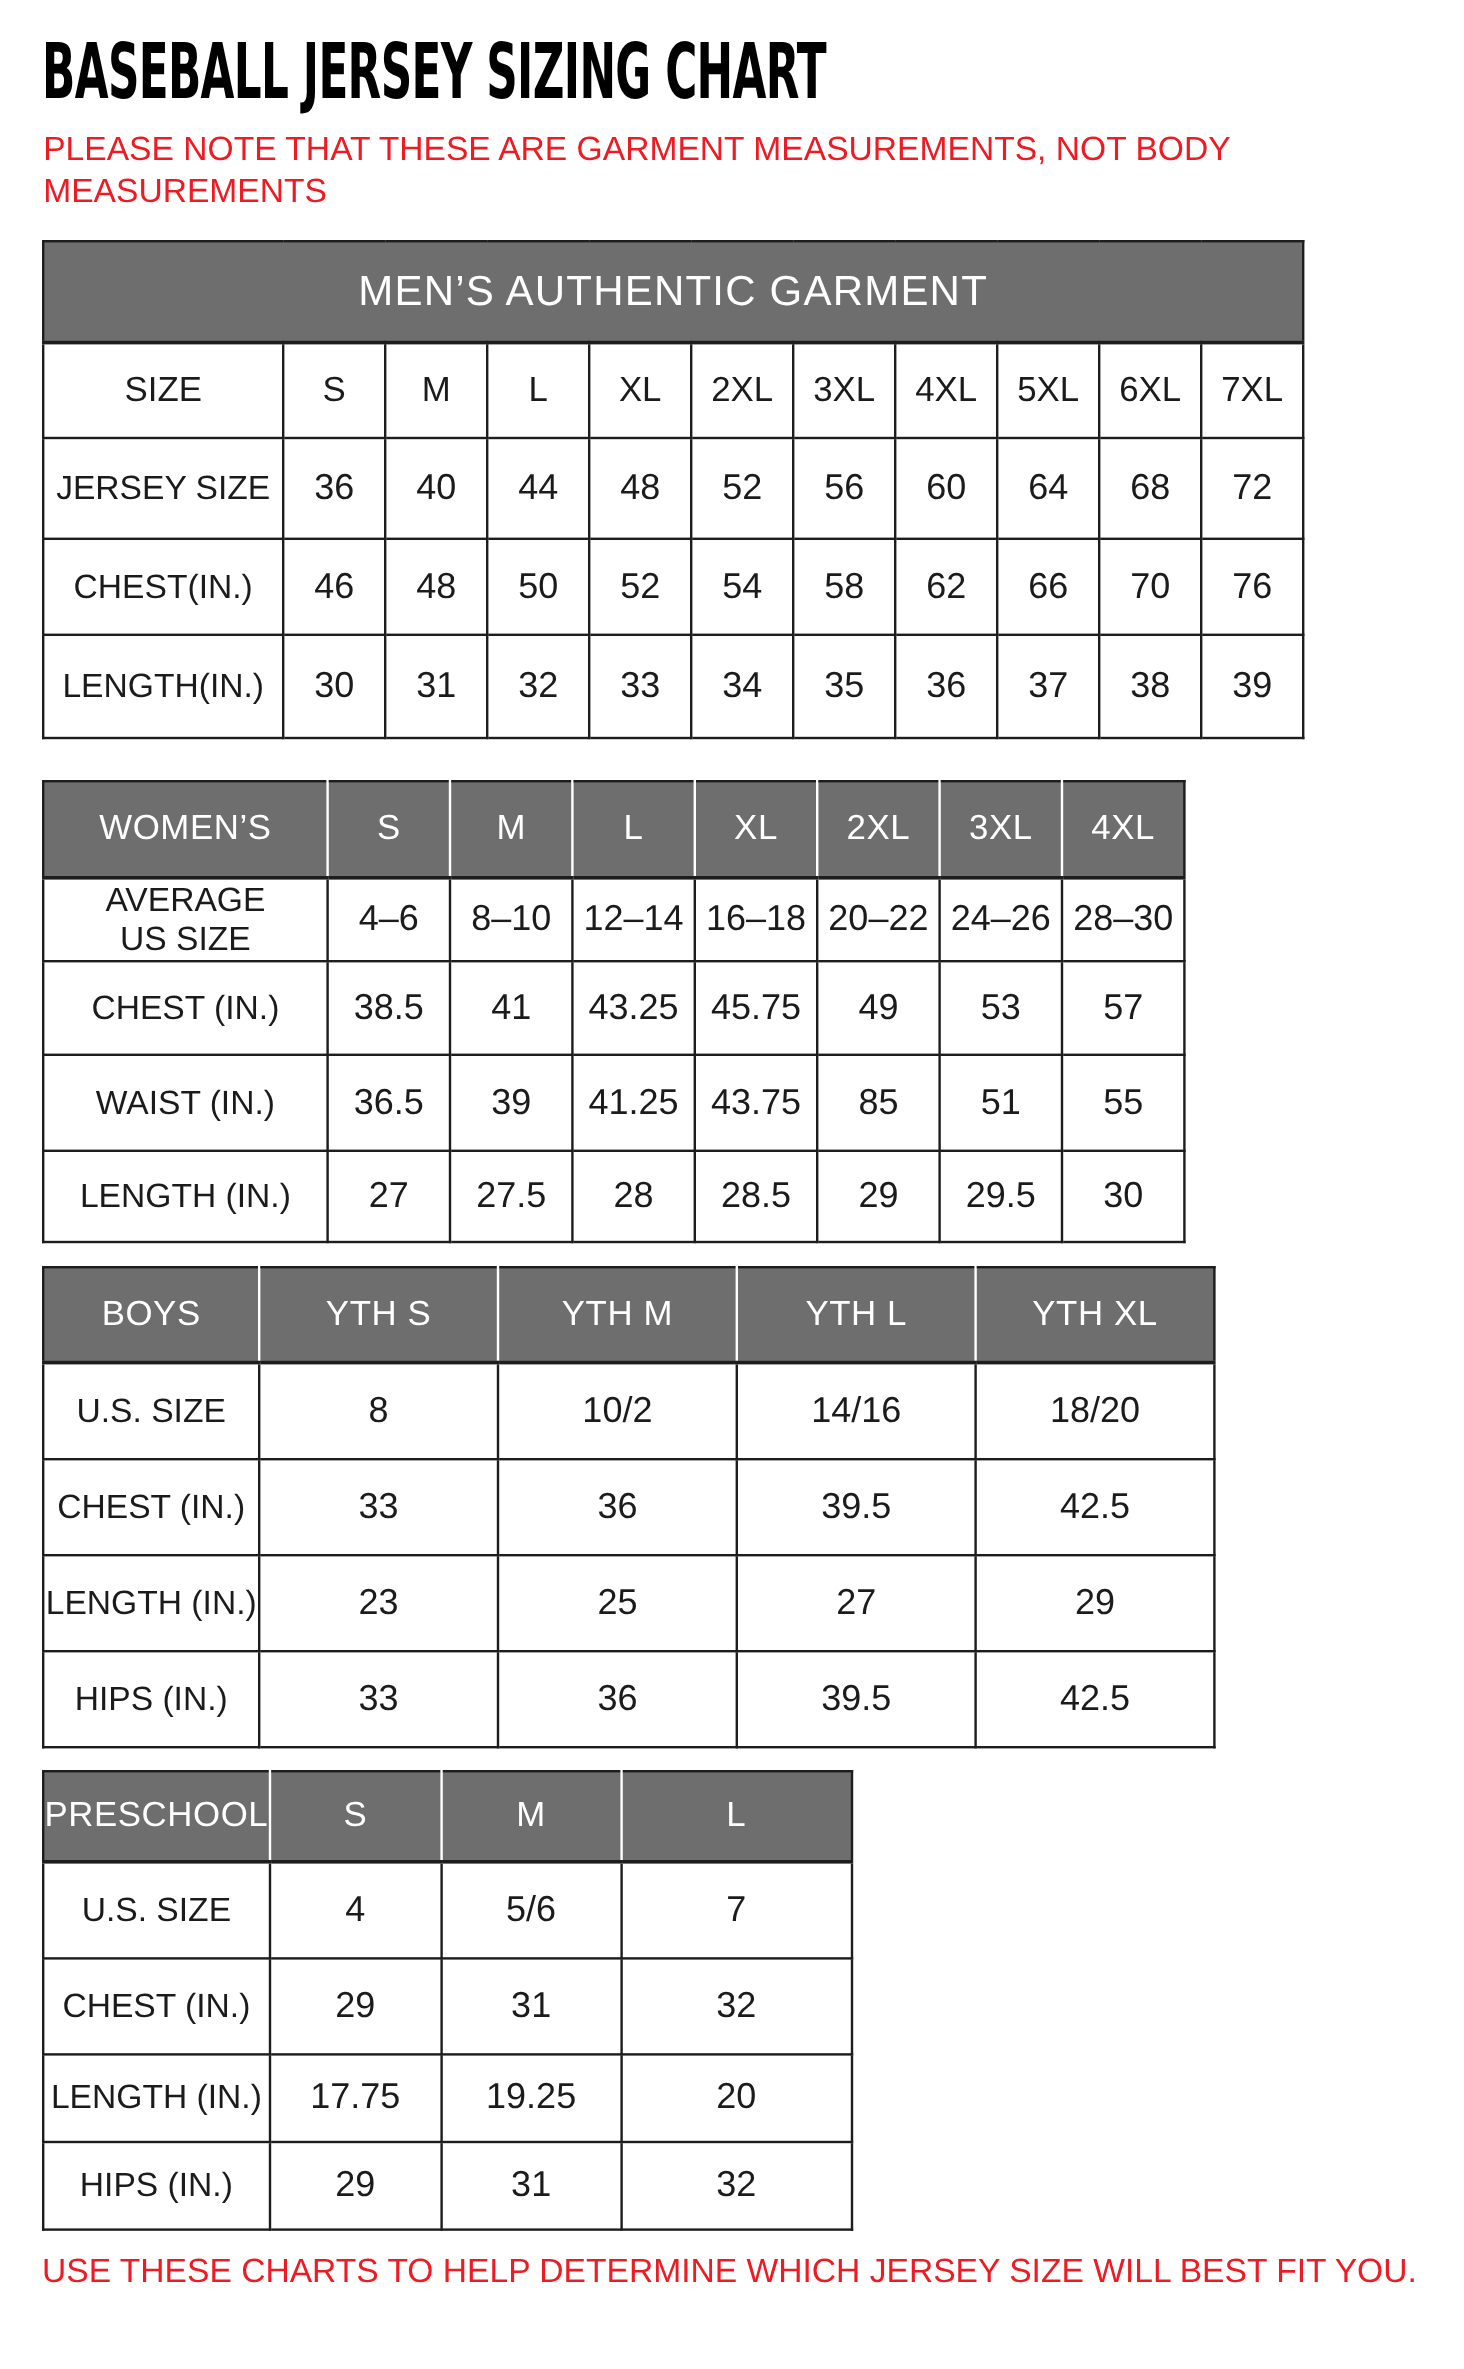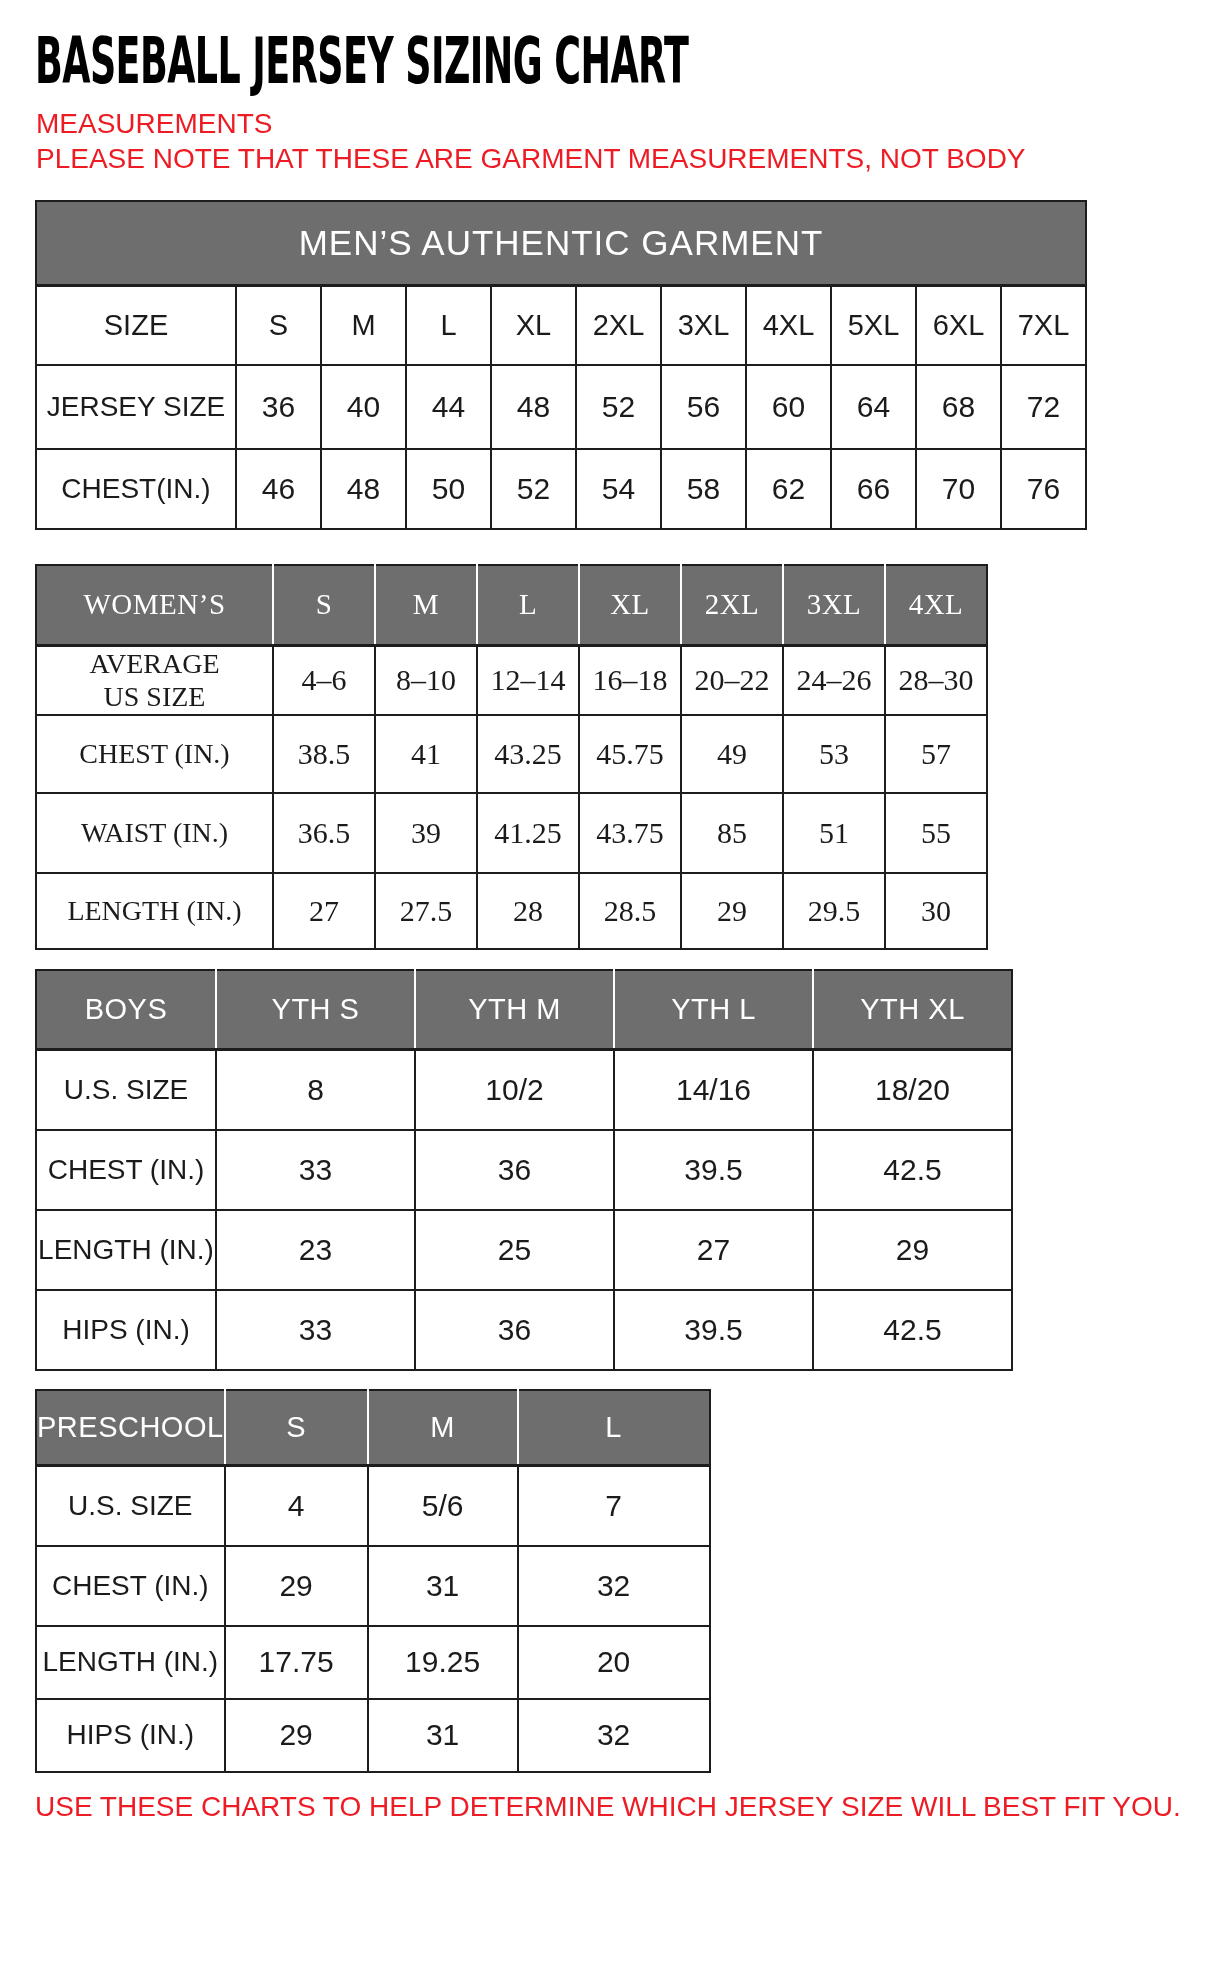--- a/index.html
+++ b/index.html
@@ -29,21 +29,21 @@
   
   .note{margin:8px 0 0 36px;font-size:28px;line-height:35px;color:var(--accent-red);}
   .footer{margin:17px 0 0 35px;font-size:28px;line-height:34px;color:var(--accent-red);white-space:nowrap;}
 
   
   table.chart-table{
     border-collapse:collapse;table-layout:fixed;
     margin-left:35px;border:2px solid var(--border);
   }
   .mt-mens{margin-top:24px;}
-  .mt-womens{margin-top:34px;font-family:Liberation Serif, serif;}
+  .mt-womens{margin-top:34px;}
   .mt-boys{margin-top:19px;}
   .mt-preschool{margin-top:18px;}
 
   td{
     border:2px solid var(--border);
     text-align:center;vertical-align:middle;
     padding:0;color:var(--text);
   }
   .banner{
     background:var(--header-gray);color:#fff;
@@ -73,22 +73,22 @@
   .c-lbl-w{width:237px}.c-dat-w{width:102px}
   .c-lbl-b{width:180px}.c-dat-b{width:199px}
   .c-lbl-p{width:180px}.c-s-p{width:143px}.c-m-p{width:150px}.c-l-p{width:192px}
 </style>
 </head>
 <body>
 
 <h1 class="title"><span class="title-inner">BASEBALL JERSEY SIZING CHART</span></h1>
 
 <div class="note">
+  <div>PLEASE NOTE THAT THESE ARE GARMENT MEASUREMENTS, NOT BODY</div>
   <div>MEASUREMENTS</div>
-  <div>PLEASE NOTE THAT THESE ARE GARMENT MEASUREMENTS, NOT BODY</div>
 </div>
 
 <table class="chart-table mt-mens">
   <colgroup>
       <col class="c-lbl-m">
       <col class="c-dat-m">
       <col class="c-dat-m">
       <col class="c-dat-m">
       <col class="c-dat-m">
       <col class="c-dat-m">
@@ -133,20 +133,33 @@
     <td class="val">46</td>
     <td class="val">48</td>
     <td class="val">50</td>
     <td class="val">52</td>
     <td class="val">54</td>
     <td class="val">58</td>
     <td class="val">62</td>
     <td class="val">66</td>
     <td class="val">70</td>
     <td class="val">76</td>
+  </tr>
+  <tr class="h86">
+    <td class="lbl">LENGTH(IN.)</td>
+    <td class="val">30</td>
+    <td class="val">31</td>
+    <td class="val">32</td>
+    <td class="val">33</td>
+    <td class="val">34</td>
+    <td class="val">35</td>
+    <td class="val">36</td>
+    <td class="val">37</td>
+    <td class="val">38</td>
+    <td class="val">39</td>
   </tr>
 </tbody>
   </table>
 
 <table class="chart-table mt-womens">
   <colgroup>
       <col class="c-lbl-w">
       <col class="c-dat-w">
       <col class="c-dat-w">
       <col class="c-dat-w">

